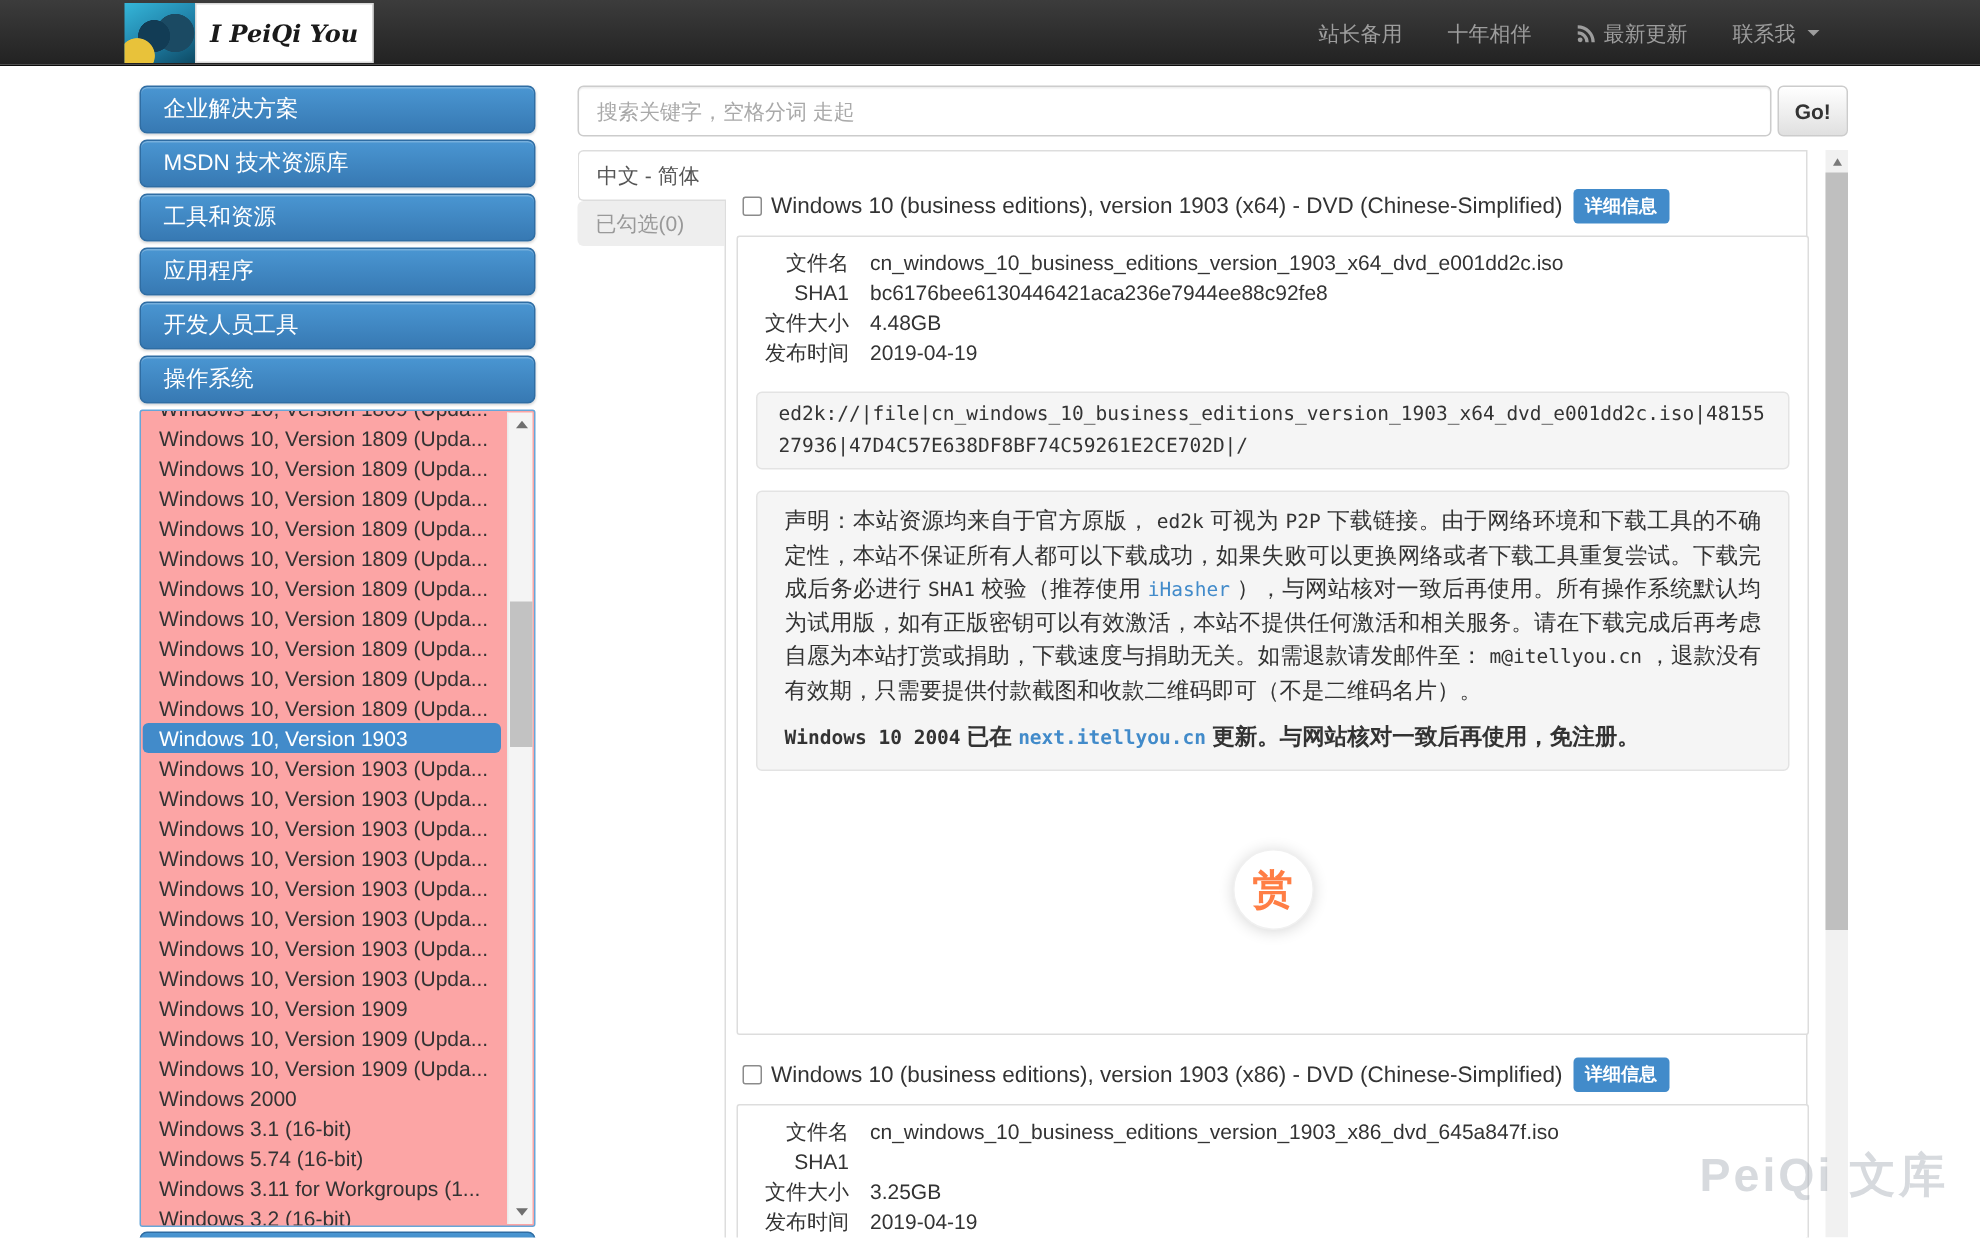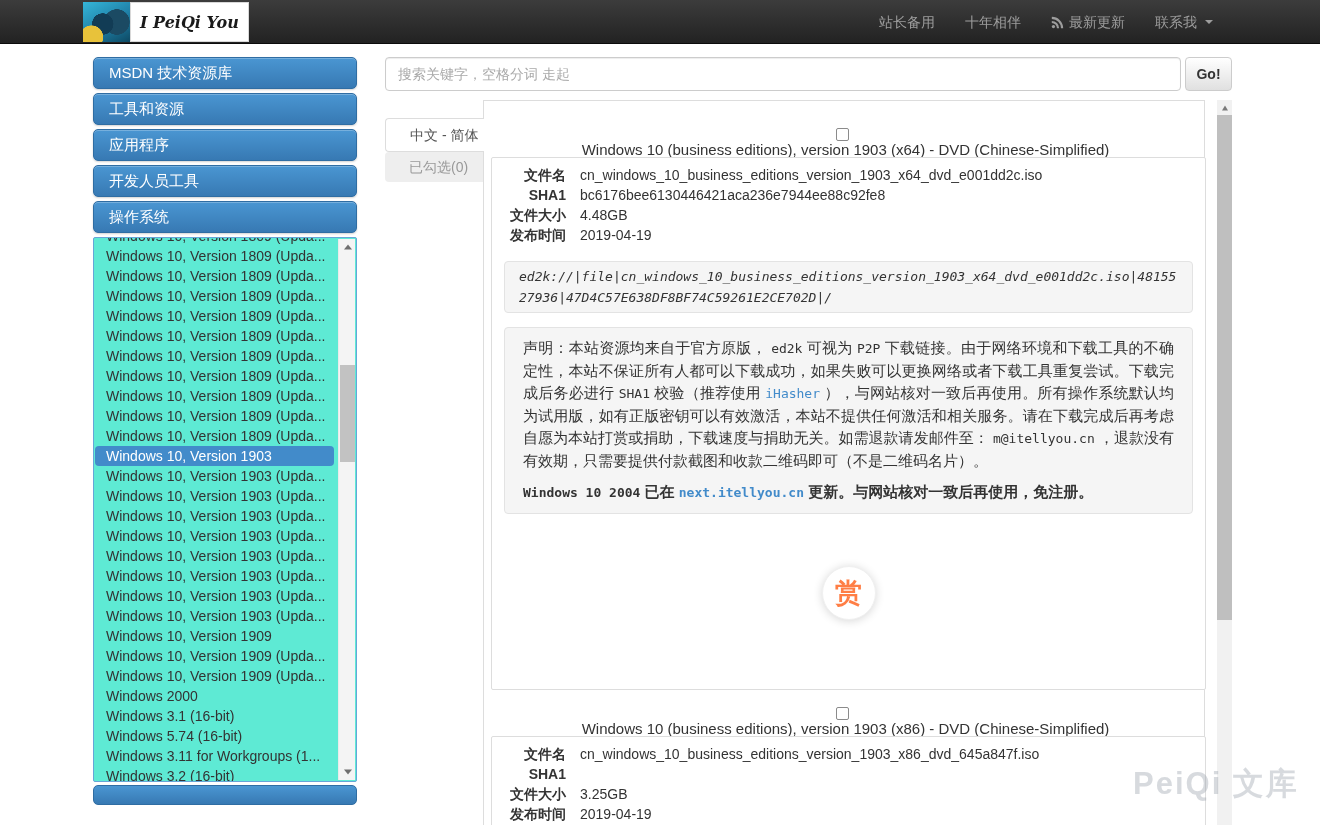--- a/index.html
+++ b/index.html
@@ -46,21 +46,21 @@
   .sidebar { position:absolute; left:93px; top:57px; width:264px; }
   .cat-btn {
     height:32px; margin-bottom:4px; border-radius:5px; cursor:pointer;
     background:linear-gradient(#4a96d2,#3779b3); border:1px solid #2f6da3;
     box-shadow:inset 0 1px 0 rgba(255,255,255,.25), 0 1px 2px rgba(0,0,0,.18);
     color:#fff; font-size:15px; line-height:30px; padding-left:15px;
     white-space:nowrap; overflow:hidden;
   }
   .listbox {
     position:relative; margin-top:1px; height:545px;
-    border:1px solid #66a6d8; border-radius:2px; background:#5eead4; overflow:hidden;
+    border:1px solid #66a6d8; border-radius:2px; background:#fca5a5; overflow:hidden;
   }
   .list-inner { position:absolute; left:1px; right:19px; top:0; bottom:0; overflow:hidden; }
   .version-item {
     height:20px; line-height:20px; padding-left:11px; font-size:14px; color:#333;
     white-space:nowrap; overflow:hidden; cursor:pointer;
   }
   .version-item.st-clipped { margin-top:-12px; }
   .version-item.st-selected {
     background:var(--accent-blue,#428bca); color:#fff; border-radius:4px; margin-right:3px;
   }
@@ -96,67 +96,67 @@
   .go-btn {
     margin-left:4px; width:47px; height:34px; cursor:pointer;
     border:1px solid #ccc; border-radius:4px;
     background:linear-gradient(#fff,#e0e0e0); color:#333; font-size:14px;
     font-family:"Liberation Sans", sans-serif;
     font-weight:bold;
   }
 
   .tab-area { position:relative; margin-top:9px; height:725px; }
   .tab {
-    position:absolute; left:0; cursor:pointer; font-size:14px; padding-left:24px;
-    white-space:nowrap; overflow:hidden;margin-top:18px;
+    position:absolute; left:0; cursor:pointer; font-size:14px; padding-left:12px;
+    white-space:nowrap; overflow:hidden;
   }
   .tab.active {
     top:0; width:99px; height:34px; line-height:33px; z-index:2;
     background:#fff; color:#555;
     border:1px solid #ddd; border-right:none; border-radius:4px 0 0 4px;
   }
   .tab.inactive {
     top:34px; width:98px; height:30px; line-height:30px;
     background:#eee; color:#999; border-radius:4px 0 0 4px;
   }
   .tab-content {
     position:absolute; left:98px; top:0; width:722px; height:735px;
     background:#fff; border:1px solid #ddd;
   }
 
-  .entry-head { display:flex; align-items:center; margin:27px 8px 0 11px; height:18px;flex-direction:column; }
+  .entry-head { display:flex; align-items:center; margin:27px 8px 0 11px; height:18px; }
   .entry-head.second { margin-top:17px; }
   .checkbox {
     width:13px; height:13px; flex:0 0 13px; margin-right:6px; cursor:pointer;
     background:#fff; border:1px solid #8b8b8b; border-radius:2px;
   }
   .entry-title { font-size:15px; color:#333; white-space:nowrap; }
   .details-badge {
     margin-left:7px; background:var(--accent-blue,#428bca); color:#fff;
     font-size:12px; font-weight:bold; padding:3px 8px; border-radius:3px;
     cursor:pointer; white-space:nowrap;
   }
 
   .detail-panel {
     position:relative; margin:11px 0 0 7px; width:715px;
     border:1px solid #ddd; border-radius:2px; background:#fff;
     padding:7px 12px 0 12px; overflow:hidden;
   }
   .detail-panel.first { height:533px; }
   .detail-panel.second { height:160px; }
   .field-row { display:flex; line-height:20px; font-size:14px; }
-  .f-label { min-width:62px; text-align:right; font-weight:bold; color:#333; margin-right:14px; white-space:nowrap; }
+  .f-label { min-width:62px; text-align:right; font-weight:normal; color:#333; margin-right:14px; white-space:nowrap; }
   .f-value { color:#333; white-space:nowrap; }
 
   .well {
     margin-top:16px; background:#f5f5f5; border:1px solid #e3e3e3; border-radius:4px;
   }
   .ed2k {
     padding:4px 14px; font-family:"DejaVu Sans Mono", monospace; font-size:13px;
-    line-height:21px; color:#333; word-break:break-all; cursor:pointer;font-style:italic;
+    line-height:21px; color:#333; word-break:break-all; cursor:pointer;
   }
   .notice { margin-top:14px; padding:9px 18px; }
   .notice-p { font-size:15px; line-height:22px; text-align:justify; color:#333; }
   .notice-p.bold { margin-top:9px; }
   .notice-p.bold .seg { font-weight:bold; }
   .seg.st-code, .seg.st-code-link {
     font-family:"DejaVu Sans Mono", monospace; font-size:13px;
   }
   .seg.st-code-link { color:var(--accent-blue,#428bca); cursor:pointer; }
 
@@ -216,20 +216,23 @@
     <a class="nav-link">
       <span>联系我</span>
       <span class="caret"></span>
     </a>
   </div>
 </nav>
 
 <aside class="sidebar">
   <div>
 
+      <div class="cat-btn">
+        <span>企业解决方案</span>
+      </div>
 
       <div class="cat-btn">
         <span>MSDN 技术资源库</span>
       </div>
 
       <div class="cat-btn">
         <span>工具和资源</span>
       </div>
 
       <div class="cat-btn">

